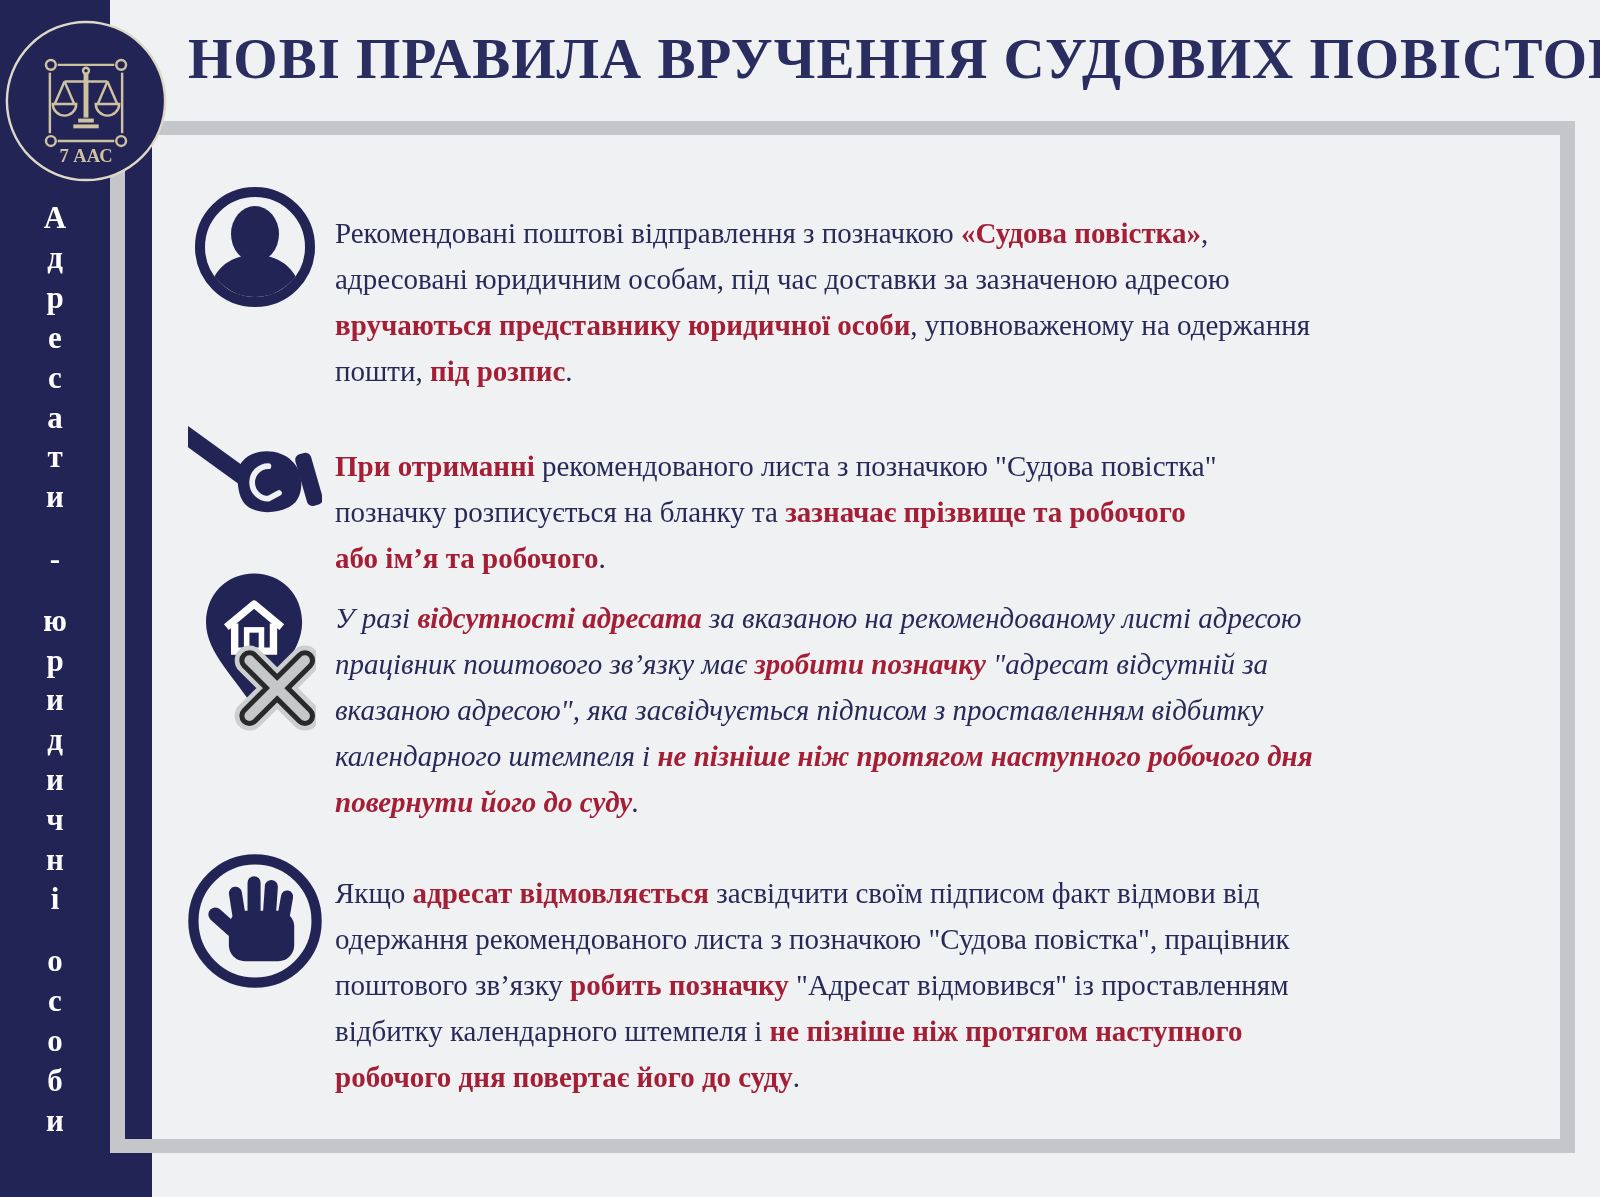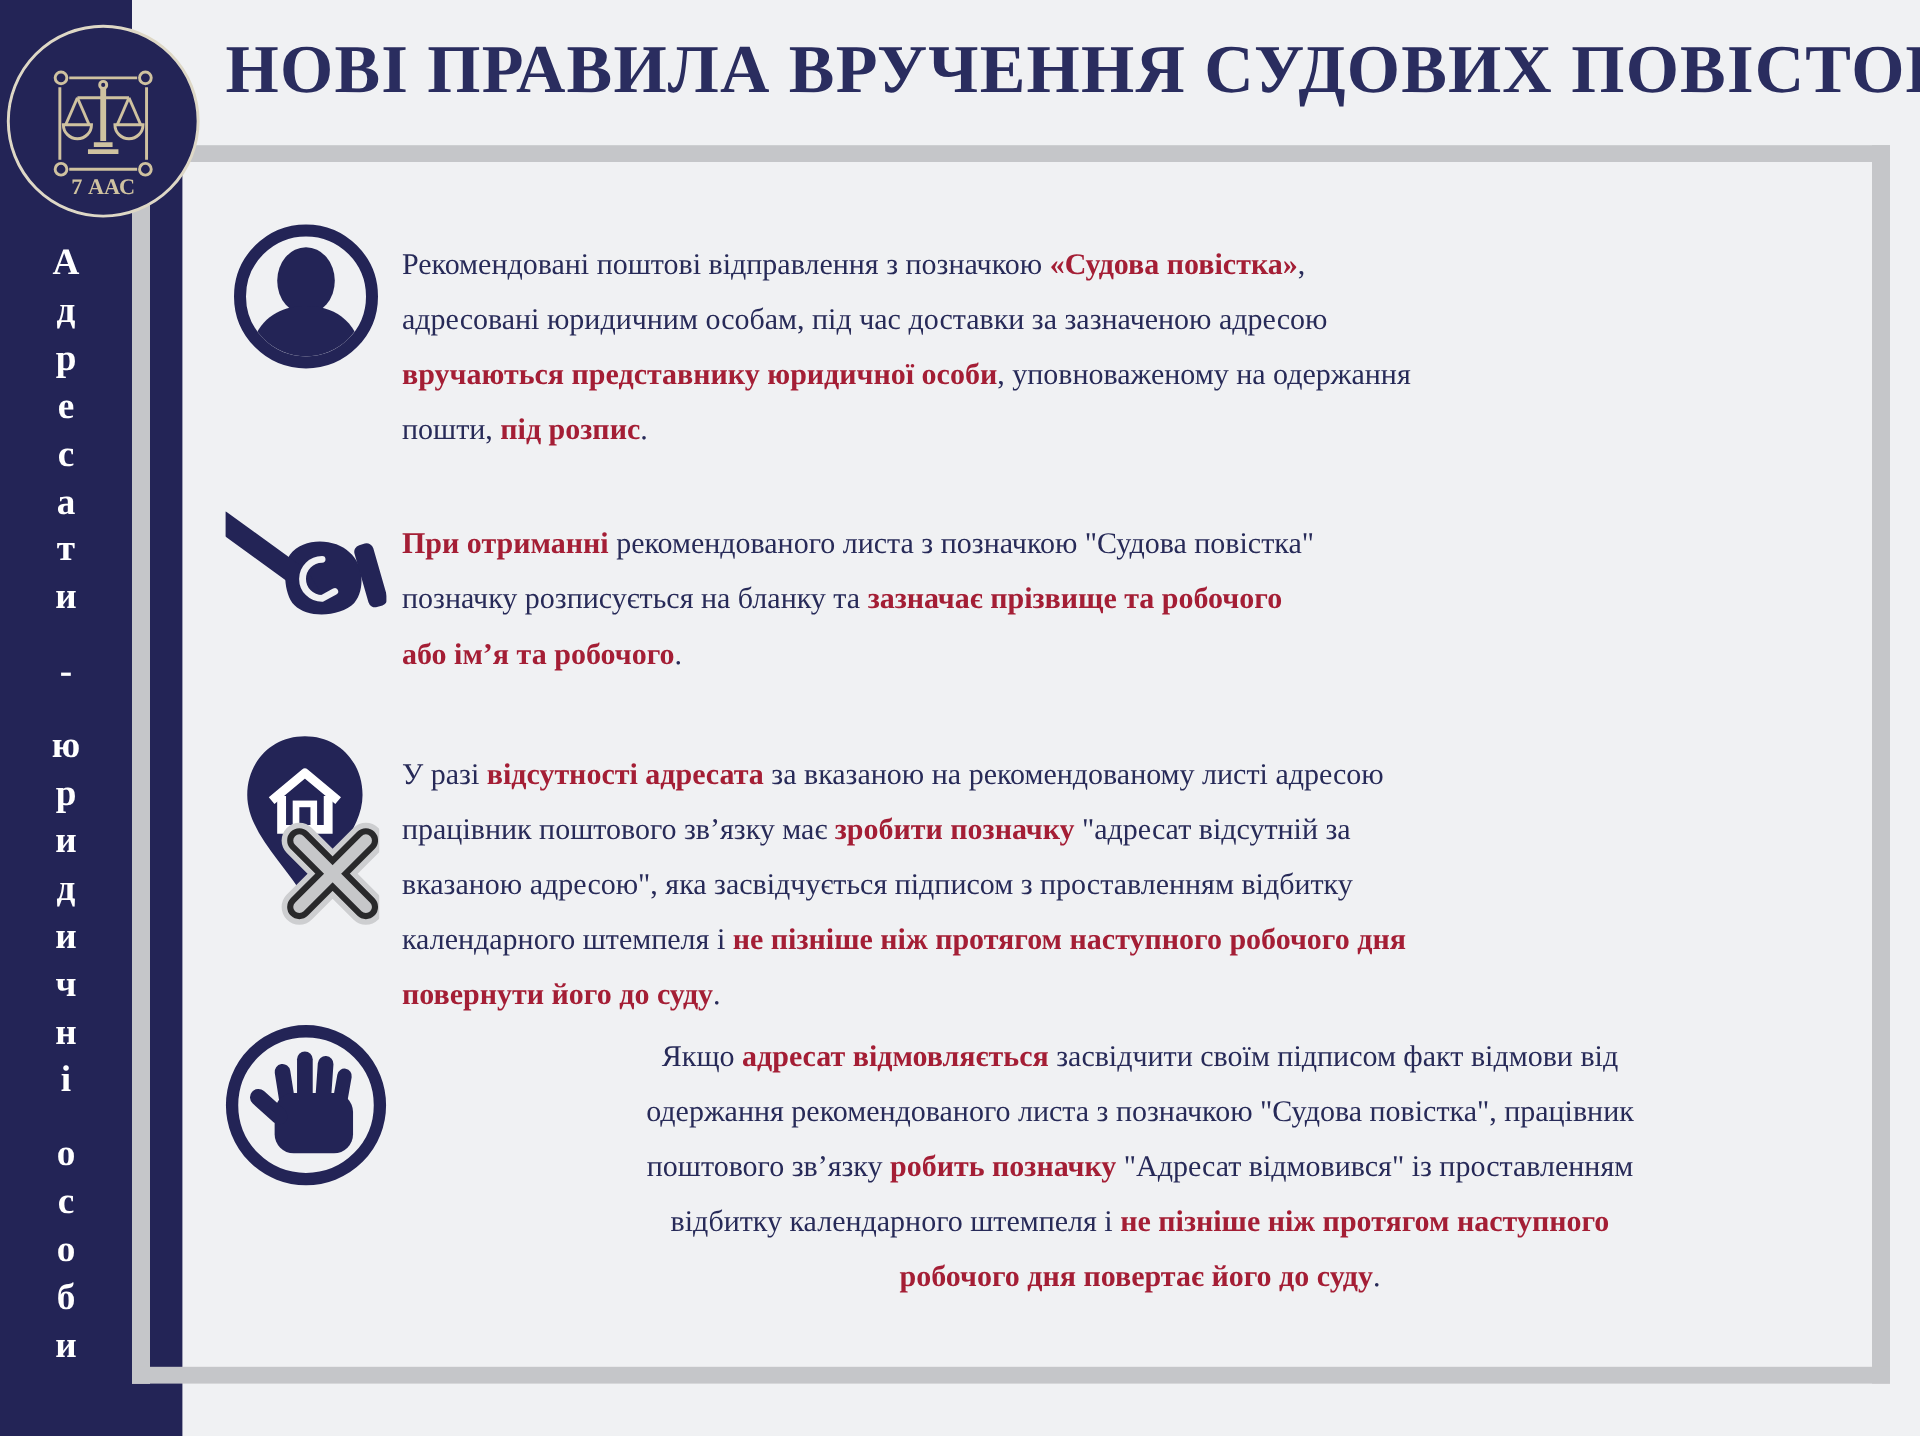--- a/index.html
+++ b/index.html
@@ -29,28 +29,28 @@
   .logo{position:absolute;left:3px;top:18px;width:166px;height:166px;z-index:5;}
   
   .title{
     position:absolute;left:188px;top:26px;margin:0;z-index:4;
     font-size:57px;font-weight:700;letter-spacing:1px;color:#2a2d5f;white-space:nowrap;
   }
   
   .item{position:absolute;left:185px;width:1360px;z-index:4;}
   .icon-box{position:absolute;left:0;width:140px;display:flex;justify-content:center;}
   .text{
-    margin:5px 0 0 150px;width:1230px;
-    font-size:25px;line-height:46px;color:#272a58;
+    margin:17px 0 0 150px;width:1230px;
+    font-size:29px;line-height:46px;color:#272a58;
   }
   .hl{color:#a41e35;font-weight:700;}
   #item1{top:193px;} #item1 .icon-box{top:-8px;}
   #item2{top:426px;} #item2 .icon-box{top:-16px;}
-  #item3{top:618px;} #item3 .icon-box{top:-10px;}
-  #item4{top:853px;text-align:center;} #item4 .icon-box{top:-5px;}
+  #item3{top:578px;font-style:italic;} #item3 .icon-box{top:-10px;}
+  #item4{top:853px;} #item4 .icon-box{top:-5px;}
 </style>
 </head>
 <body>
 
 <div class="page">
 
   <div class="sidebar"></div>
   <div class="accent-strip"></div>
   <div class="accent-patch"></div>
 

